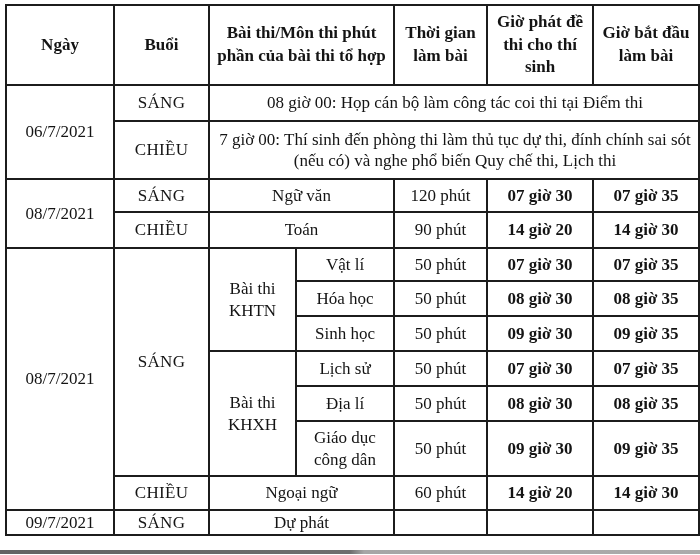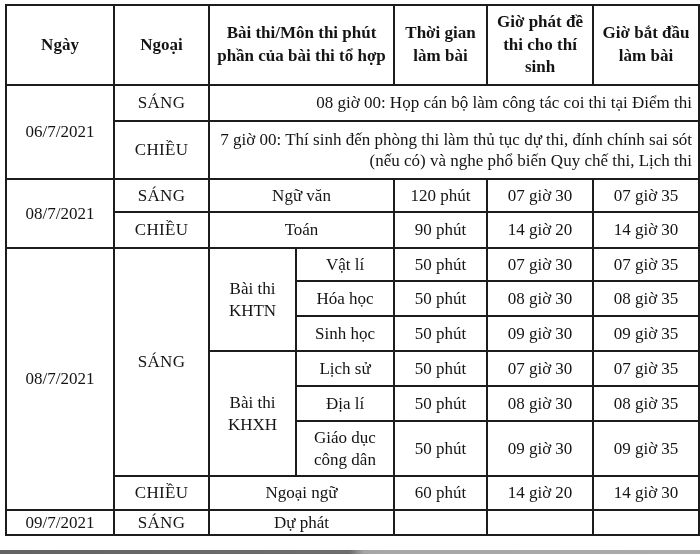--- a/index.html
+++ b/index.html
@@ -24,25 +24,25 @@
     vertical-align: middle;
     font-size: 17px;
     line-height: 1.25;
     overflow: hidden;
   }
   .schedule th {
     font-weight: bold;
     line-height: 1.35;
   }
   td.note {
-    text-align: right;
+    text-align: center;
     padding-left: 8px;
     padding-right: 6px;
   }
-  td.time { font-weight: normal; margin-top: 40px; }
+  td.time { font-weight: bold; margin-top: 40px; }
   td.session { letter-spacing: 0.3px; margin-top: 40px; }
   .bottom-strip {
     position: absolute;
     left: 0; top: 550px;
     width: 700px; height: 4px;
     background: linear-gradient(to right, #636363 0%, #6e6e6e 50%, #a6a6a6 52%, #ababab 100%);
   }
 </style>
 </head>
 <body>
@@ -55,21 +55,21 @@
       <col style="width:87px">
       <col style="width:98px">
       <col style="width:93px">
       <col style="width:106px">
       <col style="width:106px">
     </colgroup>
 
     <tbody>
         <tr style="height:80px">
       <th>Ngày</th>
-      <th>Ngoại</th>
+      <th>Buổi</th>
       <th colspan="2">Bài thi/Môn thi phút phần của bài thi tổ hợp</th>
       <th>Thời gian làm bài</th>
       <th>Giờ phát đề thi cho thí sinh</th>
       <th>Giờ bắt đầu làm bài</th>
     </tr>
 
     <tr style="height:36px">
       <td rowspan="2">06/7/2021</td>
       <td class="session">SÁNG</td>
       <td colspan="5" class="note">08 giờ 00: Họp cán bộ làm công tác coi thi tại Điểm thi</td>

